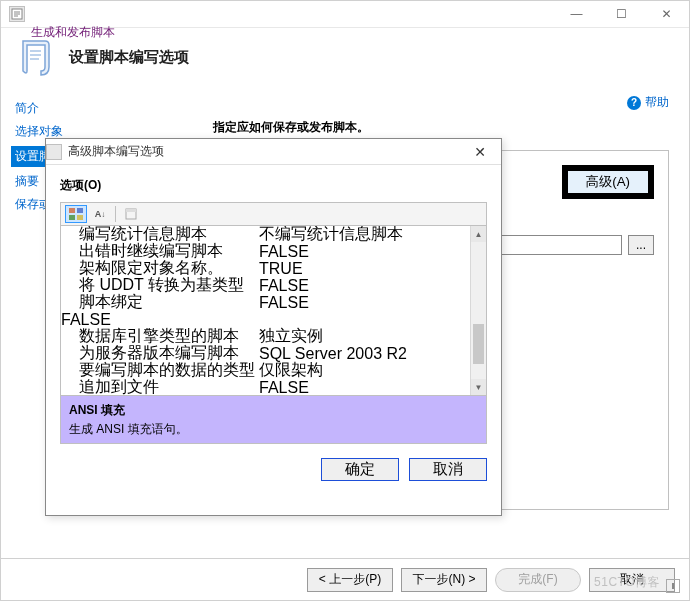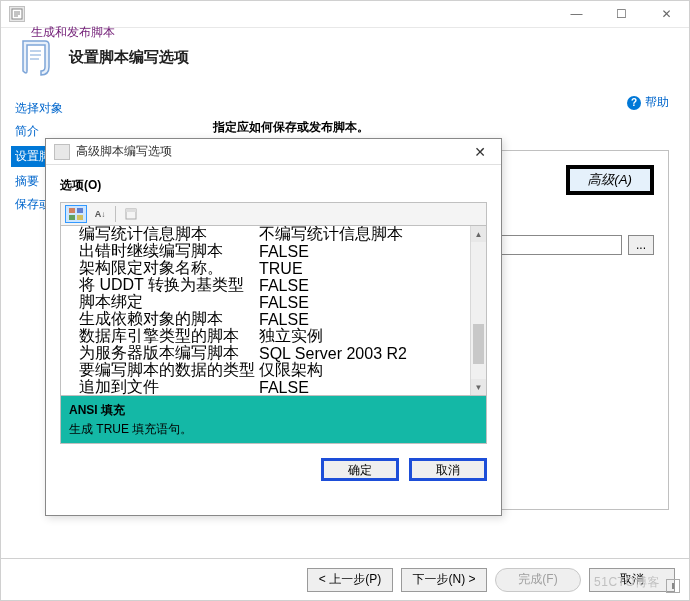--- a/index.html
+++ b/index.html
@@ -18,49 +18,49 @@
 .header-title { font-size: 15px; font-weight: bold; color: #222; }
 .body { display: flex; height: calc(100% - 128px); }
 .sidebar { width: 200px; padding: 8px 14px; }
 .sidebar a { color: #0066cc; display: block; margin: 6px 0; text-decoration: none; }
 .sidebar .active { color: #fff; background: #0078d7; padding: 2px 4px; margin-left: -4px; }
 .main { flex: 1; padding: 8px 20px 8px 12px; position: relative; }
 .help { float: right; color: #0066cc; display: flex; align-items: center; gap: 4px; }
 .help-icon { width: 14px; height: 14px; background: #0078d7; border-radius: 50%; color: #fff; display: flex; align-items: center; justify-content: center; font-size: 10px; font-weight: bold; }
 .instruction { font-weight: bold; margin: 8px 0 14px; }
 .panel { border: 1px solid #c0c0c0; padding: 14px; height: 360px; }
-.adv-btn { float: right; border: 4px solid #000000; background: #e5f1fb; padding: 2px 18px; font-style: italic; }
+.adv-btn { float: right; border: 6px solid #000000; background: #e5f1fb; padding: 2px 18px; }
 .path-row { display: flex; align-items: center; gap: 6px; margin-top: 70px; }
 .path-input { flex: 1; border: 1px solid #888; height: 20px; padding: 0 4px; background: #fff; overflow: hidden; white-space: nowrap; font-family: monospace; font-size: 11px; }
 .browse { width: 26px; height: 20px; border: 1px solid #888; background: #efefef; display: flex; align-items: center; justify-content: center; }
 .footer { position: absolute; bottom: 0; left: 0; right: 0; height: 42px; border-top: 1px solid #d0d0d0; display: flex; justify-content: flex-end; align-items: center; padding: 0 14px; gap: 8px; }
 .footer button { min-width: 86px; height: 24px; border: 1px solid #9a9a9a; background: #efefef; font-size: 12px; }
 .footer button:disabled { color: #a0a0a0; border-color: #c8c8c8; border-radius: 12px; }
 
 
 .dialog { position: absolute; left: 45px; top: 138px; width: 457px; height: 378px; background: #fff; border: 1px solid #888; box-shadow: 2px 2px 8px rgba(0,0,0,0.15); }
-.dlg-titlebar { height: 26px; display: flex; align-items: center; padding-left: 8px; border-bottom: 1px solid #e0e0e0; background: #fff; }
+.dlg-titlebar { height: 26px; display: flex; align-items: center; padding-left: 0; border-bottom: 1px solid #e0e0e0; background: #fff; }
 .dlg-titlebar .ico { width: 16px; height: 16px; margin-right: 6px; background: #e8e8e8; border: 1px solid #c0c0c0; }
 .dlg-title { flex: 1; color: #333; }
 .dlg-close { width: 42px; height: 100%; display: flex; align-items: center; justify-content: center; font-size: 14px; color: #333; }
 .dlg-body { padding: 12px 14px; }
 .options-label { font-weight: bold; margin-bottom: 8px; }
 .toolbar { border: 1px solid #c0c0c0; height: 24px; display: flex; align-items: center; padding: 0 4px; gap: 2px; background: #f4f4f4; }
 .tb-btn { width: 22px; height: 18px; border: 1px solid transparent; display: flex; align-items: center; justify-content: center; }
 .tb-btn.active { border: 1px solid #3399ff; background: #cde6ff; }
 .tb-sep { width: 1px; height: 16px; background: #c0c0c0; margin: 0 2px; }
 .grid-wrap { border: 1px solid #c0c0c0; border-top: none; height: 170px; overflow: hidden; display: flex; flex-direction: column; }
 .grid { flex: 1; overflow-y: auto; }
 .grid-row { display: flex; height: 17px; align-items: center; font-size: 16px; }
 .grid-row .name { width: 198px; padding-left: 18px; }
 .grid-row .val { flex: 1; }
-.desc-box { border: 1px solid #c0c0c0; border-top: none; padding: 6px 8px; height: 48px; background: #14b8a6; }
+.desc-box { border: 1px solid #c0c0c0; border-top: none; padding: 6px 8px; height: 48px; background: #c4b5fd; }
 .desc-title { font-weight: bold; margin-bottom: 2px; }
 .dlg-btns { display: flex; justify-content: flex-end; gap: 10px; margin-top: 14px; }
-.dlg-btns button { width: 78px; height: 23px; border: 3px solid #1d4ed8; background: #efefef; font-size: 12px; }
+.dlg-btns button { width: 78px; height: 23px; border: 1px solid #1d4ed8; background: #efefef; font-size: 15px; }
 
 .scrollbar { width: 16px; background: #f0f0f0; border-left: 1px solid #d8d8d8; display: flex; flex-direction: column; }
 .grid-content { display: flex; flex: 1; overflow: hidden; }
 .sb-btn { height: 16px; background: #e8e8e8; display: flex; align-items: center; justify-content: center; font-size: 8px; color: #666; }
 .sb-track { flex: 1; position: relative; }
 .sb-thumb { position: absolute; left: 2px; right: 2px; top: 60%; height: 40px; background: #c8c8c8; }
 
 .watermark { position: absolute; right: 8px; bottom: 10px; color: #c0c0c0; font-size: 12px; letter-spacing: 0.5px; pointer-events: none; }
 .scroll-icon { width:14px; height:14px; border:1px solid #aaa; position:relative; }
 .scroll-icon::after { content:''; position:absolute; width:2px; height:6px; background:#888; left:5px; top:3px; }
@@ -89,22 +89,22 @@
       <svg viewBox="0 0 40 40">
           <path d="M8 4 L30 4 Q34 4 34 8 L34 30 Q34 38 26 38 L26 34 Q30 34 30 30 L30 8 L12 8 L12 34 Q12 38 8 34 Z" fill="#e8f0fa" stroke="#7da5d8" stroke-width="1.5"></path>
           <path d="M15 14 L26 14 M15 18 L26 18 M15 22 L24 22" stroke="#7da5d8" stroke-width="1.2"></path>
         </svg>
     </div>
     <div class="header-title">设置脚本编写选项</div>
   </div>
 
   <div class="body">
     <div class="sidebar">
+      <a href="#">简介</a>
       <a href="#">选择对象</a>
-      <a href="#">简介</a>
       <a href="#" class="active">设置脚</a>
       <a href="#">摘要</a>
       <a href="#">保存或</a>
     </div>
     <div class="main">
       <div class="help">
         <span class="help-icon">?</span>
         <span>帮助</span>
       </div>
       <div style="clear:both"></div>
@@ -173,21 +173,20 @@
             </div>
           <div class="grid-row">
               <div class="name">将 UDDT 转换为基类型</div>
               <div class="val">FALSE</div>
             </div>
           <div class="grid-row">
               <div class="name">脚本绑定</div>
               <div class="val">FALSE</div>
             </div>
           <div class="grid-row">
-              <div class="name">生成依赖对象的脚本</div>
               <div class="val">FALSE</div>
             </div>
           <div class="grid-row">
               <div class="name">数据库引擎类型的脚本</div>
               <div class="val">独立实例</div>
             </div>
           <div class="grid-row">
               <div class="name">为服务器版本编写脚本</div>
               <div class="val">SQL Server 2003 R2</div>
             </div>
@@ -204,21 +203,21 @@
           <div class="sb-btn">▲</div>
           <div class="sb-track">
               <div class="sb-thumb"></div>
             </div>
           <div class="sb-btn">▼</div>
         </div>
       </div>
     </div>
     <div class="desc-box">
       <div class="desc-title">ANSI 填充</div>
-      <div>生成 TRUE 填充语句。</div>
+      <div>生成 ANSI 填充语句。</div>
     </div>
     <div class="dlg-btns">
       <button>确定</button>
       <button>取消</button>
     </div>
   </div>
 </div>
 
 <div style="position:absolute; right:10px; bottom:8px; display:flex; align-items:center; gap:4px; color:#bbb;">
   <div class="scroll-icon"></div>

